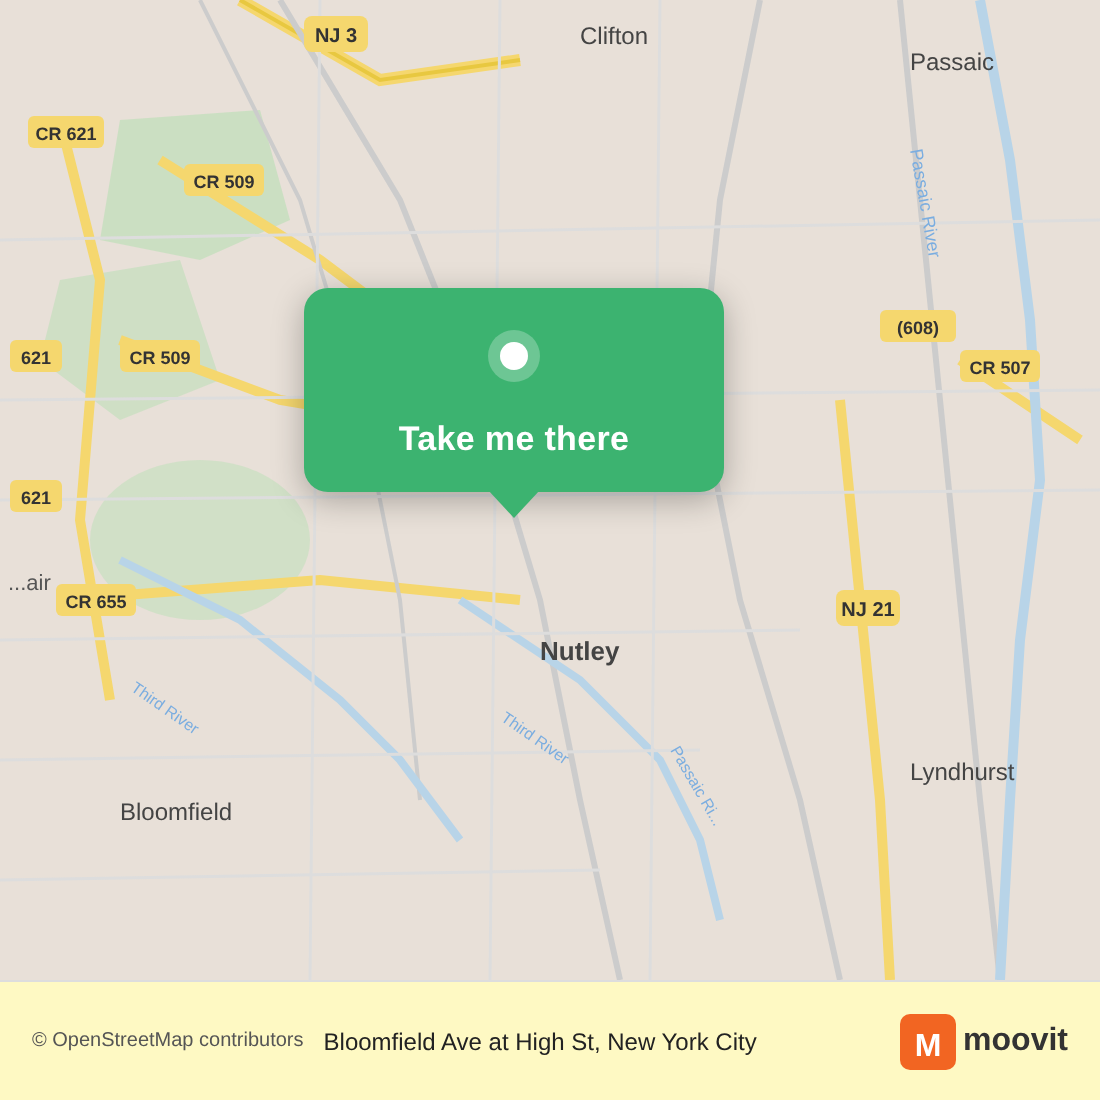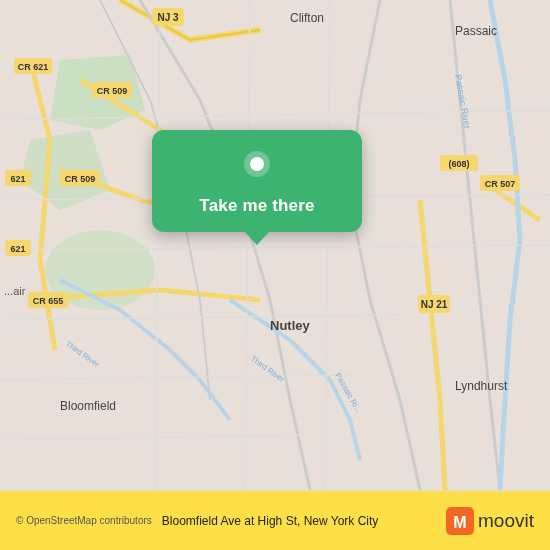--- a/index.html
+++ b/index.html
@@ -23,21 +23,21 @@
     #map-svg {
       width: 100%;
       height: 100%;
       position: absolute;
       top: 0; left: 0;
     }
 
     
     #popup-card {
       position: absolute;
-      top: 130px;
+      top: 144px;
       left: 152px;
       width: 210px;
       background: #3cb370;
       border-radius: 12px;
       display: flex;
       flex-direction: column;
       align-items: center;
       padding: 18px 20px 16px 20px;
       box-shadow: 0 4px 16px rgba(0,0,0,0.28);
       cursor: pointer;
@@ -67,21 +67,21 @@
       transform: translateX(-50%);
       border-left: 13px solid transparent;
       border-right: 13px solid transparent;
       border-top: 14px solid #3cb370;
     }
 
     
     #bottom-bar {
       width: 550px;
       height: 60px;
-      background: #fde047;
+      background: #fef9c3;
       display: flex;
       align-items: center;
       padding: 0 16px;
       border-top: 1px solid #ddd;
       gap: 10px;
     }
 
     #osm-credit {
       font-size: 10px;
       color: #555;
@@ -104,22 +104,22 @@
       gap: 4px;
       flex-shrink: 0;
     }
 
     #moovit-icon {
       width: 28px;
       height: 28px;
     }
 
     #moovit-text {
-      font-size: 19px;
-      font-weight: 400;
+      font-size: 16px;
+      font-weight: 700;
       color: #333;
     }
   </style>
 </head>
 <body>
 
 <div id="map-container">
   <svg id="map-svg" viewBox="0 0 550 490" xmlns="http://www.w3.org/2000/svg">
 
     <rect width="550" height="490" fill="#e8e0d8"></rect>

